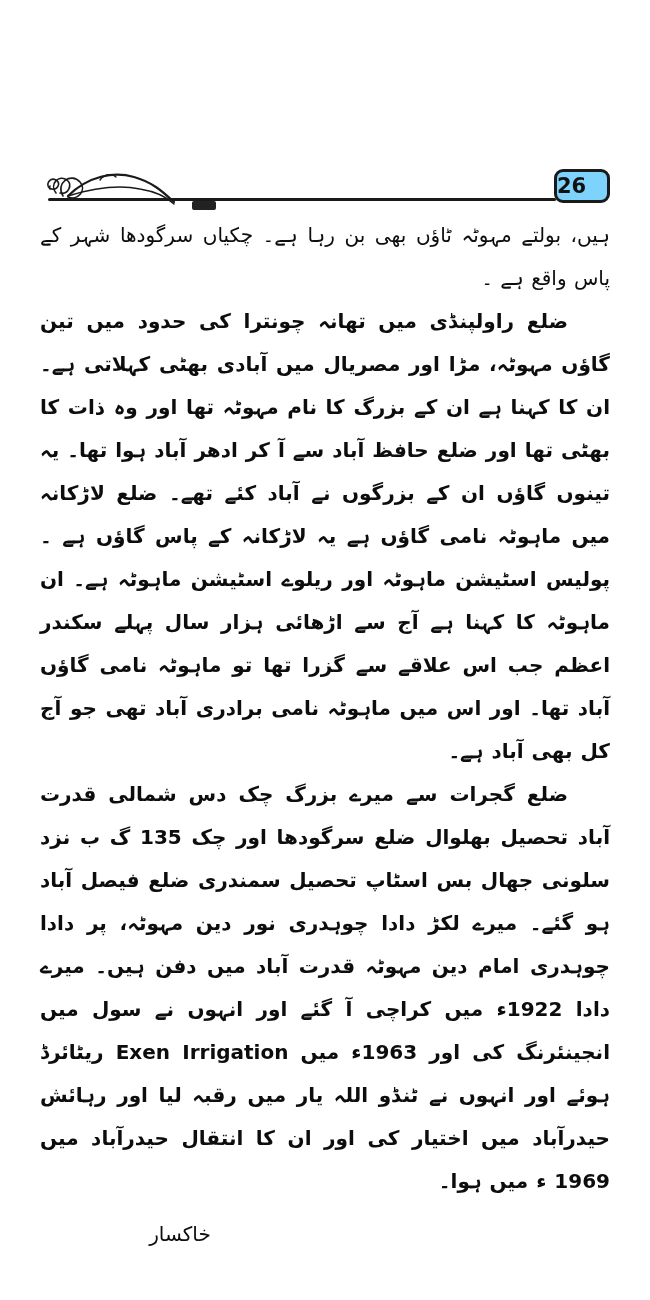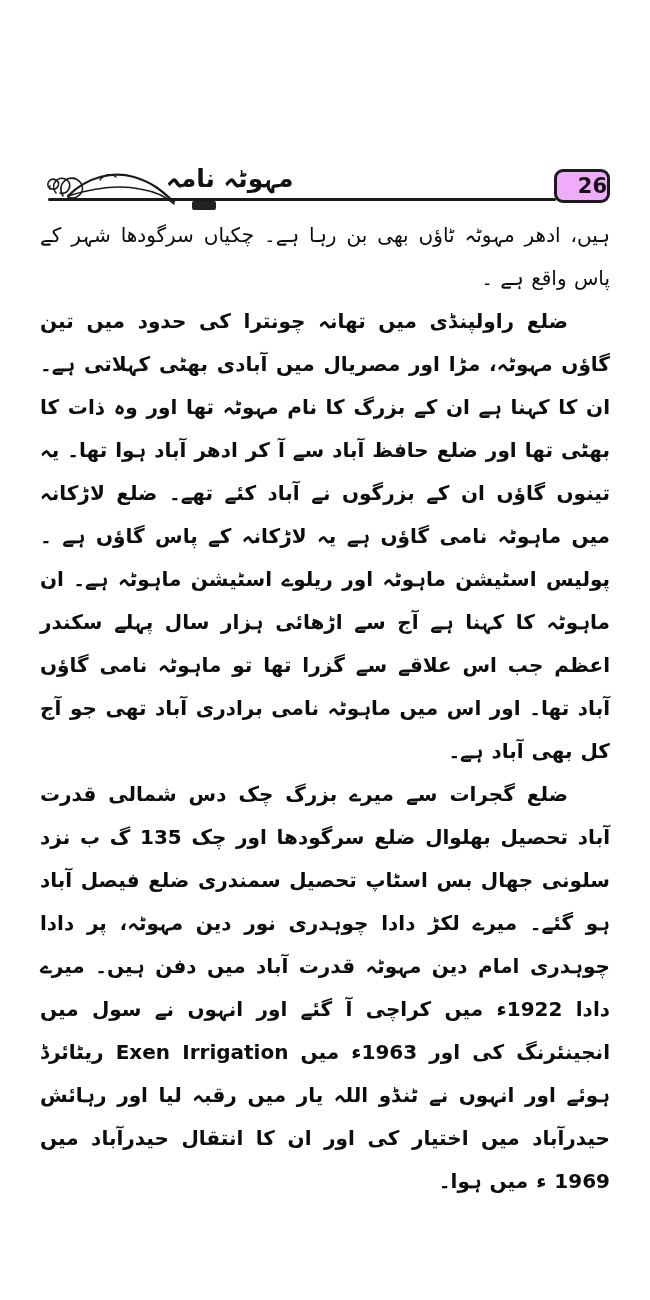--- a/index.html
+++ b/index.html
@@ -59,24 +59,24 @@
     border-radius: 2px;
   }
   .page-num-box {
     position: absolute;
     right: 0;
     top: 7px;
     width: 50px;
     height: 28px;
     border: 3px solid #1a1a1a;
     border-radius: 9px;
-    background: #f0abfc;
+    background: #7dd3fc;
     display: flex;
     align-items: center;
-    justify-content: flex-end;
+    justify-content: flex-start;
     font-size: 21px;
     font-weight: bold;
     font-family: "DejaVu Sans", sans-serif;
   }
 
   
   .body-text {
     position: absolute;
     top: 214px;
     left: 40px;
@@ -125,31 +125,34 @@
       <g fill="none" stroke="#1a1a1a" stroke-linecap="round">
         <path stroke-width="1.6" d="M10,27 c-5,-5 0,-12 6,-9 c5,3 2,10 -4,9 c-2,0 -3,-1 -2,-3"></path>
         <path stroke-width="1.6" d="M16,31 c-7,-9 3,-19 11,-13 c6,5 1,15 -7,13"></path>
         <path stroke-width="1.6" d="M23,34 c-8,-13 8,-24 17,-14 c7,8 -2,19 -12,15"></path>
         <path stroke-width="2.2" d="M28,34 C48,14 74,9 94,15 C112,20 122,29 134,40"></path>
         <path stroke-width="1.5" d="M28,34 C54,26 80,23 100,27 C118,30 128,36 134,42"></path>
         <path stroke-width="1.4" d="M60,18 c4,-6 12,-7 16,-3"></path>
       </g>
     </svg>
 
-    <div class="header-title">مہوٹہ نامہ</div>
 
     <div class="header-rule"></div>
 
     <div class="title-seal"></div>
 
     <div class="page-num-box">
       <span>26</span>
     </div>
   </div>
 
   <div class="body-text">
-    <p class="no-justify-last">ہیں، ادھر مہوٹہ ٹاؤں بھی بن رہا ہے۔ چکیاں سرگودھا شہر کے پاس واقع ہے ۔</p>
+    <p class="no-justify-last">ہیں، بولتے مہوٹہ ٹاؤں بھی بن رہا ہے۔ چکیاں سرگودھا شہر کے پاس واقع ہے ۔</p>
     <p class="indent no-justify-last">ضلع راولپنڈی میں تھانہ چونترا کی حدود میں تین گاؤں مہوٹہ، مڑا اور مصریال میں آبادی بھٹی کہلاتی ہے۔ ان کا کہنا ہے ان کے بزرگ کا نام مہوٹہ تھا اور وہ ذات کا بھٹی تھا اور ضلع حافظ آباد سے آ کر ادھر آباد ہوا تھا۔ یہ تینوں گاؤں ان کے بزرگوں نے آباد کئے تھے۔ ضلع لاڑکانہ میں ماہوٹہ نامی گاؤں ہے یہ لاڑکانہ کے پاس گاؤں ہے ۔ پولیس اسٹیشن ماہوٹہ اور ریلوے اسٹیشن ماہوٹہ ہے۔ ان ماہوٹہ کا کہنا ہے آج سے اڑھائی ہزار سال پہلے سکندر اعظم جب اس علاقے سے گزرا تھا تو ماہوٹہ نامی گاؤں آباد تھا۔ اور اس میں ماہوٹہ نامی برادری آباد تھی جو آج کل بھی آباد ہے۔</p>
     <p class="indent no-justify-last">ضلع گجرات سے میرے بزرگ چک دس شمالی قدرت آباد تحصیل بھلوال ضلع سرگودھا اور چک 135 گ ب نزد سلونی جھال بس اسٹاپ تحصیل سمندری ضلع فیصل آباد ہو گئے۔ میرے لکڑ دادا چوہدری نور دین مہوٹہ، پر دادا چوہدری امام دین مہوٹہ قدرت آباد میں دفن ہیں۔ میرے دادا 1922ء میں کراچی آ گئے اور انہوں نے سول میں انجینئرنگ کی اور 1963ء میں Exen Irrigation ریٹائرڈ ہوئے اور انہوں نے ٹنڈو اللہ یار میں رقبہ لیا اور رہائش حیدرآباد میں اختیار کی اور ان کا انتقال حیدرآباد میں 1969 ء میں ہوا۔</p>
 
+    <div class="signature">
+      <span class="sig-line">خاکسار</span>
+
+    </div>
   </div>
 
 </div>
 
 </body></html>

